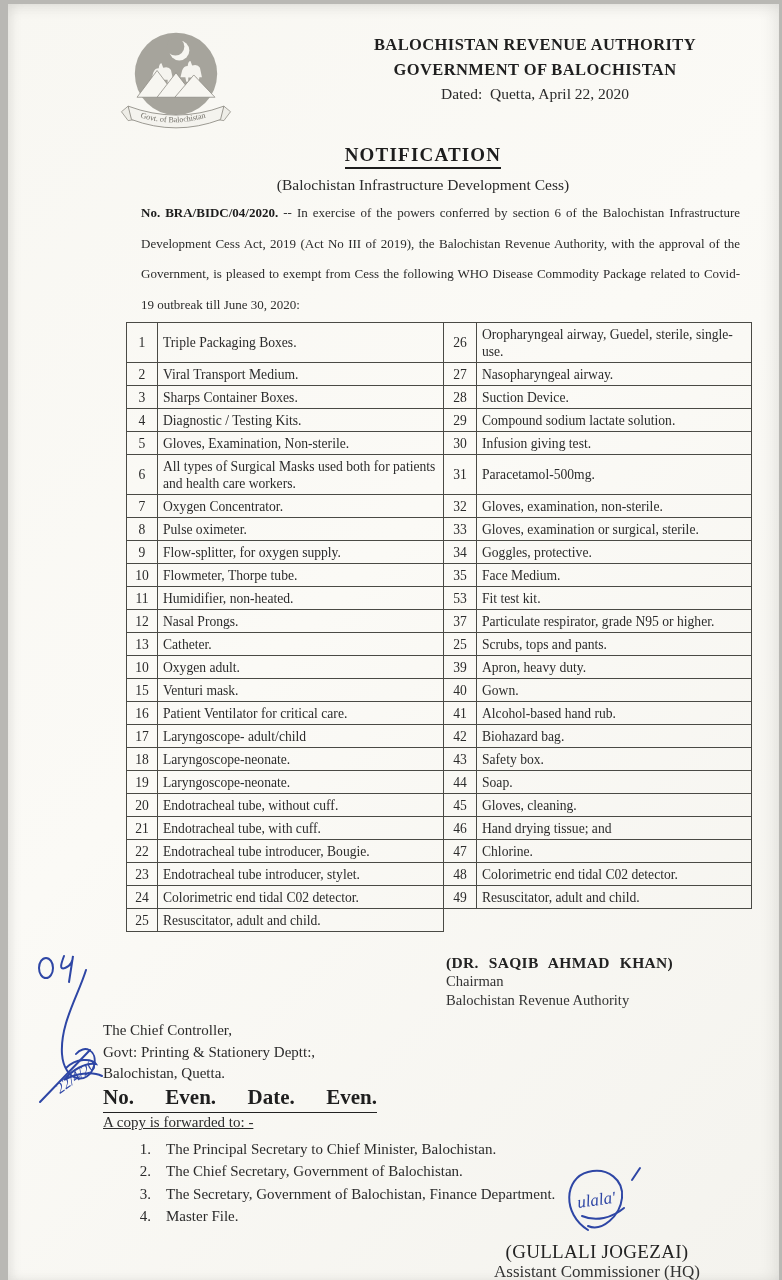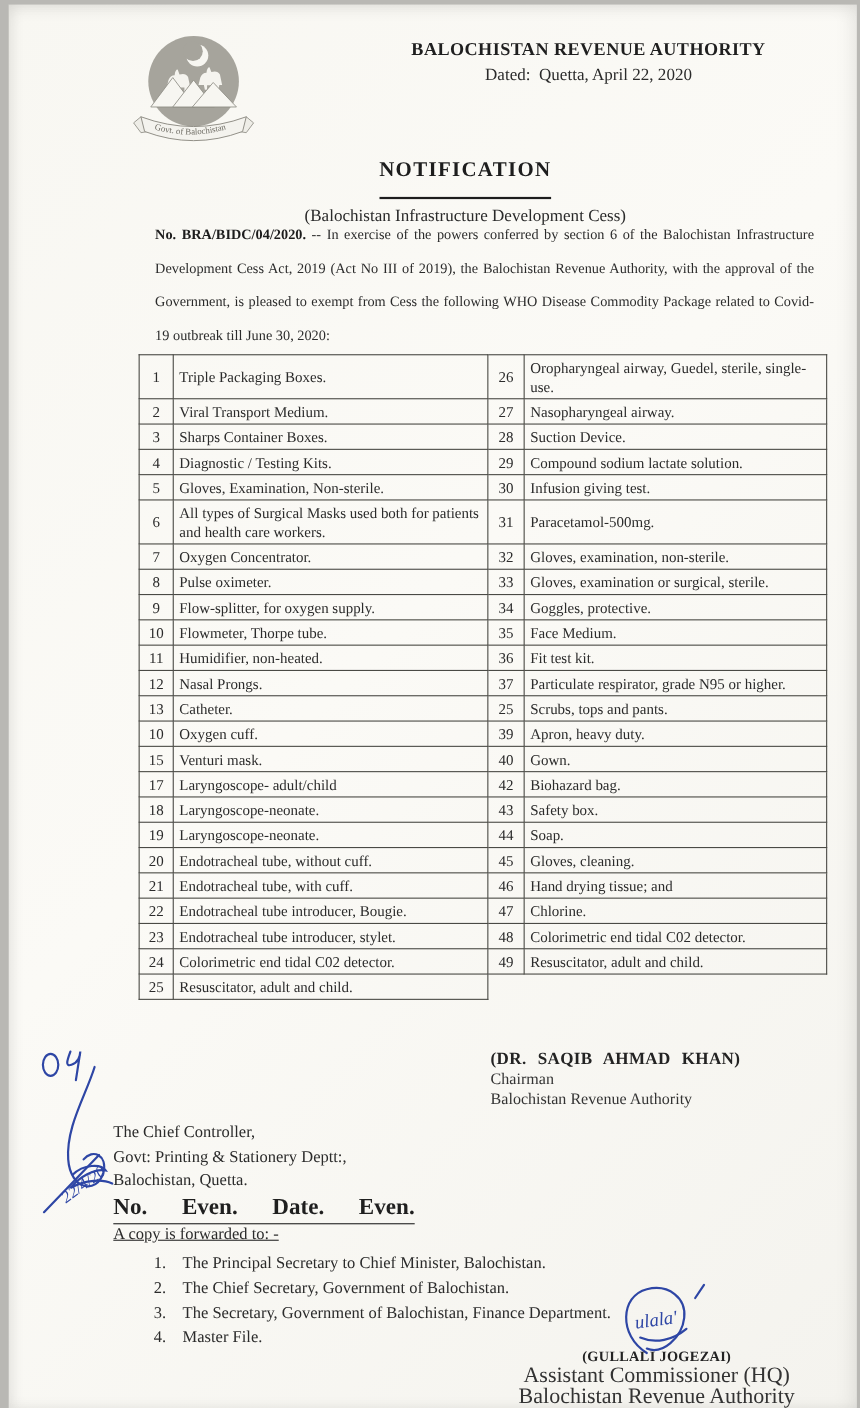--- a/index.html
+++ b/index.html
@@ -15,21 +15,21 @@
     box-shadow:inset -8px 0 14px rgba(0,0,0,.05), inset 0 8px 12px rgba(0,0,0,.04), inset 6px 0 10px rgba(0,0,0,.05);
   }
   .abs{position:absolute;}
   
   .logo{left:112px;top:22px;width:112px;height:118px;}
   .head-text{left:312px;top:28px;width:430px;text-align:center;color:#1f1f1f;}
   .head-text .org{font-weight:bold;font-size:16.5px;letter-spacing:.4px;line-height:25px;}
   .head-text .dated{font-size:15.5px;margin-top:3px;white-space:pre;color:#2b2b2b;}
   
   .notif{left:45px;top:140px;width:740px;text-align:center;color:#1d1d1d;}
-  .notif-title{display:inline-block;font-weight:bold;font-size:19px;letter-spacing:1.2px;border-bottom:2.5px solid #1d1d1d;padding-bottom:13px;}
+  .notif-title{display:inline-block;font-weight:bold;font-size:19px;letter-spacing:1.2px;border-bottom:2.5px solid #1d1d1d;padding-bottom:1px;}
   .notif-sub{font-size:15.5px;margin-top:7px;color:#2a2a2a;}
   
   .para{left:133px;top:194px;width:599px;font-size:13px;line-height:30.5px;text-align:justify;color:#2b2b2b;margin:0;}
   .para b{color:#1c1c1c;}
   
   table.items{left:118px;top:318px;border-collapse:collapse;table-layout:fixed;width:625px;color:#2b2b2b;}
   table.items td{border:1px solid #4a4a45;font-size:13.6px;line-height:17px;padding:2.5px 5px;vertical-align:middle;}
   table.items td.num{text-align:center;padding:2.5px 1px;}
   table.items td.ghost{border:none;background:transparent;}
   
@@ -38,22 +38,22 @@
   .sig1 .line{font-size:14.6px;line-height:19px;color:#333;}
   
   .addr{left:95px;top:1016px;font-size:15px;line-height:21.5px;color:#2b2b2b;}
   .noeven{left:95px;top:1081px;width:274px;display:flex;justify-content:space-between;font-weight:bold;font-size:21px;color:#1f1f1f;border-bottom:1.6px solid #222;padding-bottom:1.5px;}
   .copyhead{left:95px;top:1110px;font-size:15px;color:#2b2b2b;text-decoration:underline;}
   .copylist{left:121px;top:1134px;list-style:none;margin:0;padding:0;font-size:15px;line-height:22.3px;color:#2b2b2b;counter-reset:c;font-family:Liberation Serif, serif;}
   .copylist li{counter-increment:c;}
   .copylist li::before{content:counter(c) ".";display:inline-block;width:22px;margin-right:15px;text-align:right;}
   
   .sig2{left:455px;top:1221px;width:268px;text-align:center;color:#232323;}
-  .sig2 .name{font-weight:bold;font-size:13px;letter-spacing:.3px;}
-  .sig2 .line{font-size:20px;line-height:18.5px;color:#333;}
+  .sig2 .name{font-weight:normal;font-size:19px;letter-spacing:.3px;margin-top:16px;}
+  .sig2 .line{font-size:17px;line-height:18.5px;color:#333;}
   .ink{stroke:#2e46a5;fill:none;stroke-width:2;stroke-linecap:round;}
   .ink-text{fill:#2e46a5;font-style:italic;}
 </style>
 </head>
 <body>
 
 <div class="paper">
 
   <div class="abs logo">
     <svg width="112" height="118" viewBox="0 0 100 106">
@@ -82,20 +82,21 @@
         <path id="bcurve" d="M14,81 Q50,93 86,79" fill="none"></path>
         <text font-size="7.2" fill="#6f6d65" font-family="Liberation Serif, serif">
           <textPath href="#bcurve" startOffset="4">Govt. of Balochistan</textPath>
         </text>
       </g>
     </svg>
   </div>
 
   <div class="abs head-text">
     <div class="org">BALOCHISTAN REVENUE AUTHORITY</div>
+    <div class="org">GOVERNMENT OF BALOCHISTAN</div>
     <div class="dated">Dated:  Quetta, April 22, 2020</div>
   </div>
 
   <div class="abs notif">
     <div><span class="notif-title">NOTIFICATION</span></div>
     <div class="notif-sub">(Balochistan Infrastructure Development Cess)</div>
   </div>
 
   <p class="abs para"><b>No. BRA/BIDC/04/2020.</b><span> -- In exercise of the powers conferred by section 6 of the Balochistan Infrastructure Development Cess Act, 2019 (Act No III of 2019), the Balochistan Revenue Authority, with the approval of the Government, is pleased to exempt from Cess the following WHO Disease Commodity Package related to Covid-19 outbreak till June 30, 2020:</span></p>
 
@@ -163,46 +164,52 @@
         </tr>
         <tr>
           <td class="num">10</td>
           <td class="item">Flowmeter, Thorpe tube.</td>
           <td class="num">35</td>
           <td class="item">Face Medium.</td>
         </tr>
         <tr>
           <td class="num">11</td>
           <td class="item">Humidifier, non-heated.</td>
-          <td class="num">36</td>
+          <td class="num">53</td>
           <td class="item">Fit test kit.</td>
         </tr>
         <tr>
           <td class="num">12</td>
           <td class="item">Nasal Prongs.</td>
           <td class="num">37</td>
           <td class="item">Particulate respirator, grade N95 or higher.</td>
         </tr>
         <tr>
           <td class="num">13</td>
           <td class="item">Catheter.</td>
           <td class="num">25</td>
           <td class="item">Scrubs, tops and pants.</td>
         </tr>
         <tr>
           <td class="num">10</td>
-          <td class="item">Oxygen cuff.</td>
+          <td class="item">Oxygen adult.</td>
           <td class="num">39</td>
           <td class="item">Apron, heavy duty.</td>
         </tr>
         <tr>
           <td class="num">15</td>
           <td class="item">Venturi mask.</td>
           <td class="num">40</td>
           <td class="item">Gown.</td>
+        </tr>
+        <tr>
+          <td class="num">16</td>
+          <td class="item">Patient Ventilator for critical care.</td>
+          <td class="num">41</td>
+          <td class="item">Alcohol-based hand rub.</td>
         </tr>
         <tr>
           <td class="num">17</td>
           <td class="item">Laryngoscope- adult/child</td>
           <td class="num">42</td>
           <td class="item">Biohazard bag.</td>
         </tr>
         <tr>
           <td class="num">18</td>
           <td class="item">Laryngoscope-neonate.</td>

